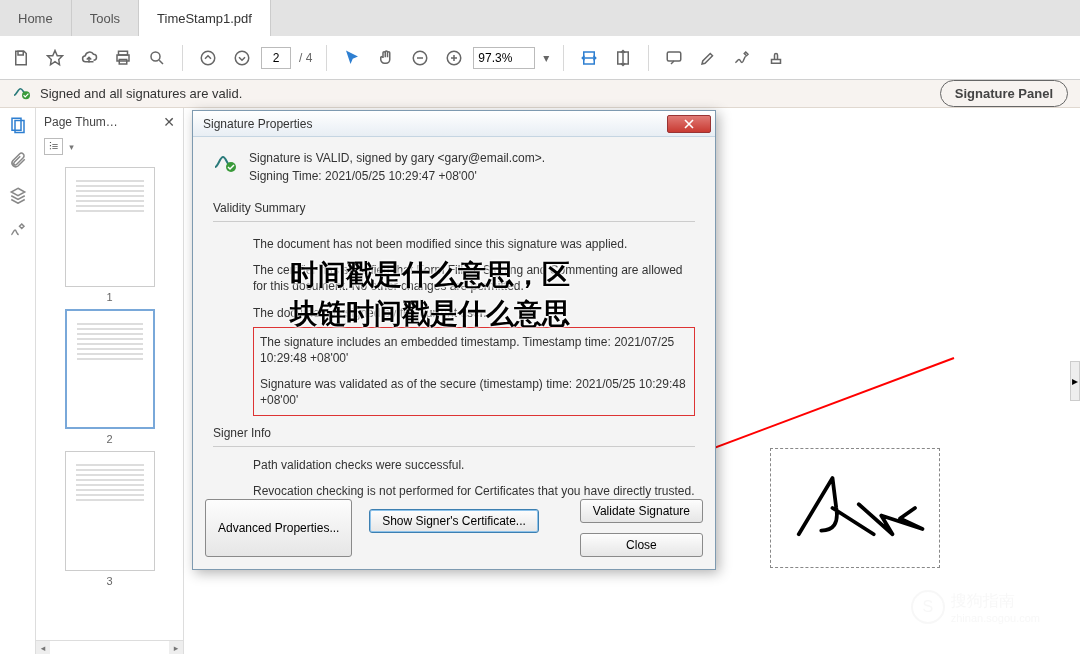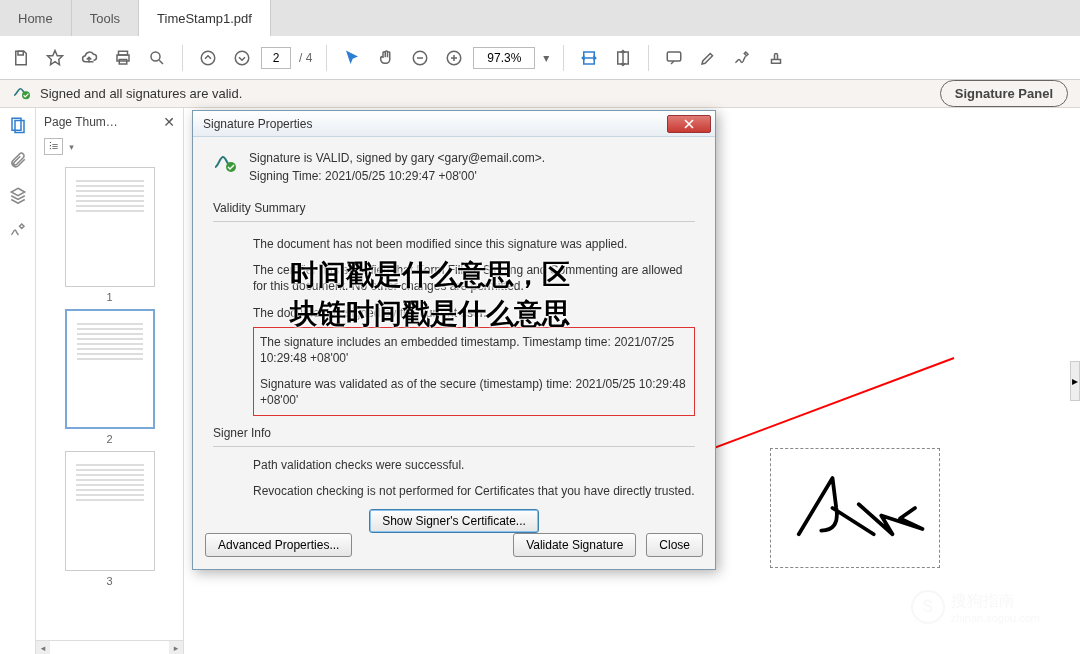--- a/index.html
+++ b/index.html
@@ -66,21 +66,21 @@
 .validity-list { padding: 4px 0 10px 40px; }
 .validity-list p { margin-bottom: 10px; line-height: 1.35; }
 .red-box { border: 1px solid #d33; padding: 6px; margin-top: -4px; }
 hr.dlg-hr { border: none; border-top: 1px solid #ccc; margin: 6px 0 10px; }
 .signer-list { padding-left: 40px; }
 .signer-list p { margin-bottom: 10px; line-height: 1.35; }
 .cert-btn-row { text-align: center; margin-top: 6px; }
 .win-btn { border: 1px solid #8a8a8a; background: linear-gradient(#fdfdfd,#e6e6e6); padding: 4px 12px; font-size: 12px; border-radius: 3px; cursor: pointer; }
 .win-btn.focus { border: 1px solid #3c7fb1; box-shadow: 0 0 0 1px #8cc2ea inset; }
 .dlg-footer { position: absolute; left: 12px; right: 12px; bottom: 12px; display: flex; }
-.dlg-footer .right { margin-left: auto; display: flex; gap: 10px; }
+.dlg-footer .right { margin-left: auto; display: flex; gap: 10px; flex-direction: column; }
 
 .overlay-text { position: absolute; left: 290px; top: 255px; font-size: 28px; font-weight: 800; color: #000; line-height: 1.4; text-shadow: 0 0 3px #fff,0 0 3px #fff,0 0 3px #fff; pointer-events: none; }
 
 .watermark { position: absolute; right: 40px; bottom: 30px; color: rgba(200,200,200,.15); font-size: 16px; display: flex; align-items: center; gap: 6px; }
 .watermark .circle { width: 34px; height: 34px; border: 2px solid rgba(200,200,200,.15); border-radius: 50%; display: flex; align-items: center; justify-content: center; }
 
 .thumbs-scrollbar { height: 14px; border-top: 1px solid #ddd; display: flex; align-items: center; }
 .sb-btn { width: 14px; height: 14px; display:flex; align-items:center; justify-content:center; font-size:9px; color:#777; cursor:pointer; background:#eee; }
 .sb-track { flex:1; height:12px; }
 
@@ -157,21 +157,21 @@
         <circle cx="12" cy="12" r="9"></circle>
         <path d="M8 12h8"></path>
       </svg>
     </div>
   <div class="tb-btn">
       <svg viewBox="0 0 24 24" fill="none" stroke="currentColor" stroke-width="2">
         <circle cx="12" cy="12" r="9"></circle>
         <path d="M8 12h8M12 8v8"></path>
       </svg>
     </div>
-  <input class="zoom-sel" style="width: 62px; text-align: center;" value="97.3%">
+  <input class="zoom-sel" style="width: 62px;" value="97.3%">
   <span class="tb-text">▾</span>
   <div class="tb-sep"></div>
   <div class="tb-btn tb-blue">
       <svg viewBox="0 0 24 24" fill="none" stroke="currentColor" stroke-width="2">
         <rect x="5" y="4" width="14" height="16"></rect>
         <path d="M3 12h18M6 9l-3 3 3 3M18 9l3 3-3 3"></path>
       </svg>
     </div>
   <div class="tb-btn">
       <svg viewBox="0 0 24 24" fill="none" stroke="currentColor" stroke-width="2">

